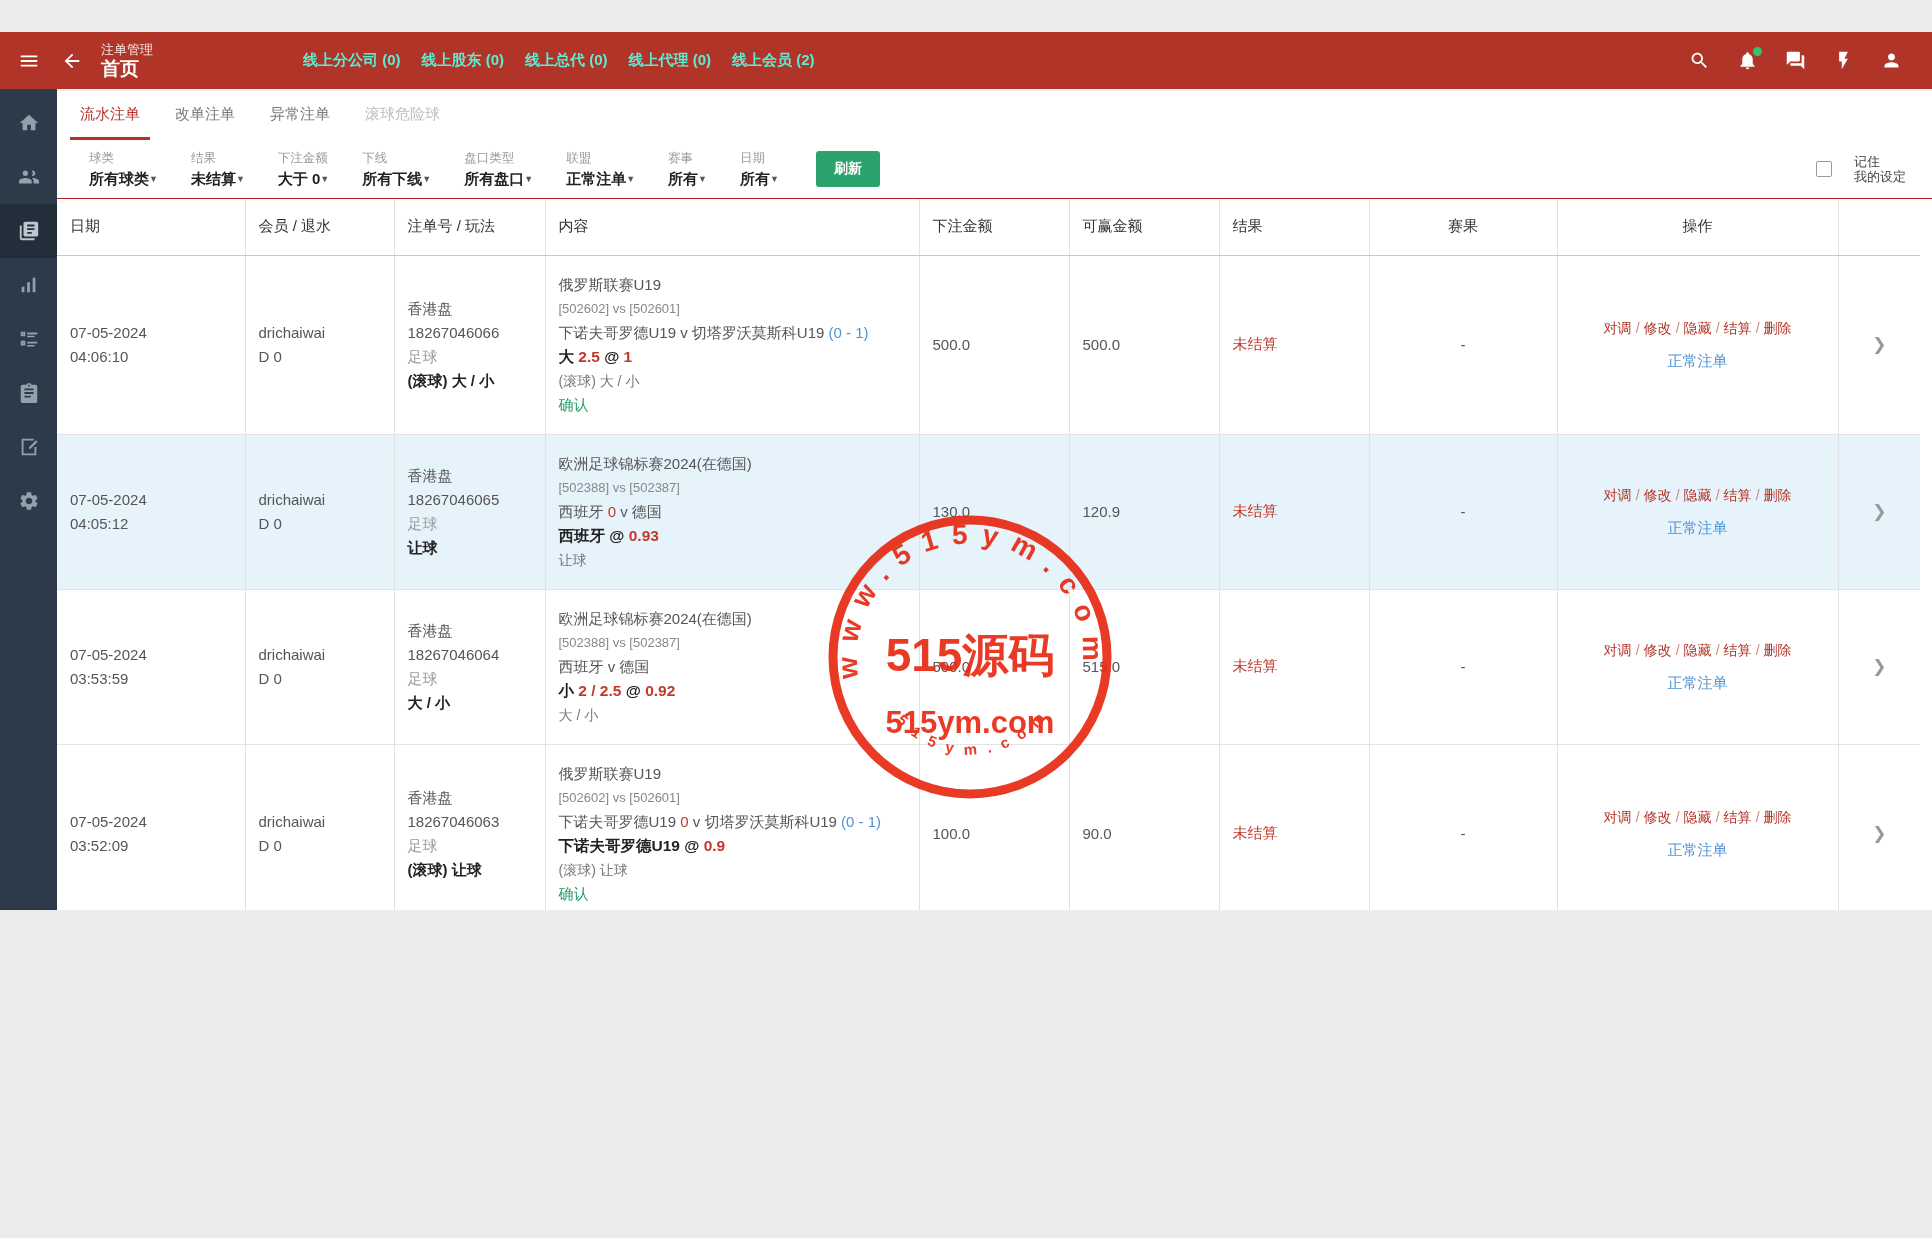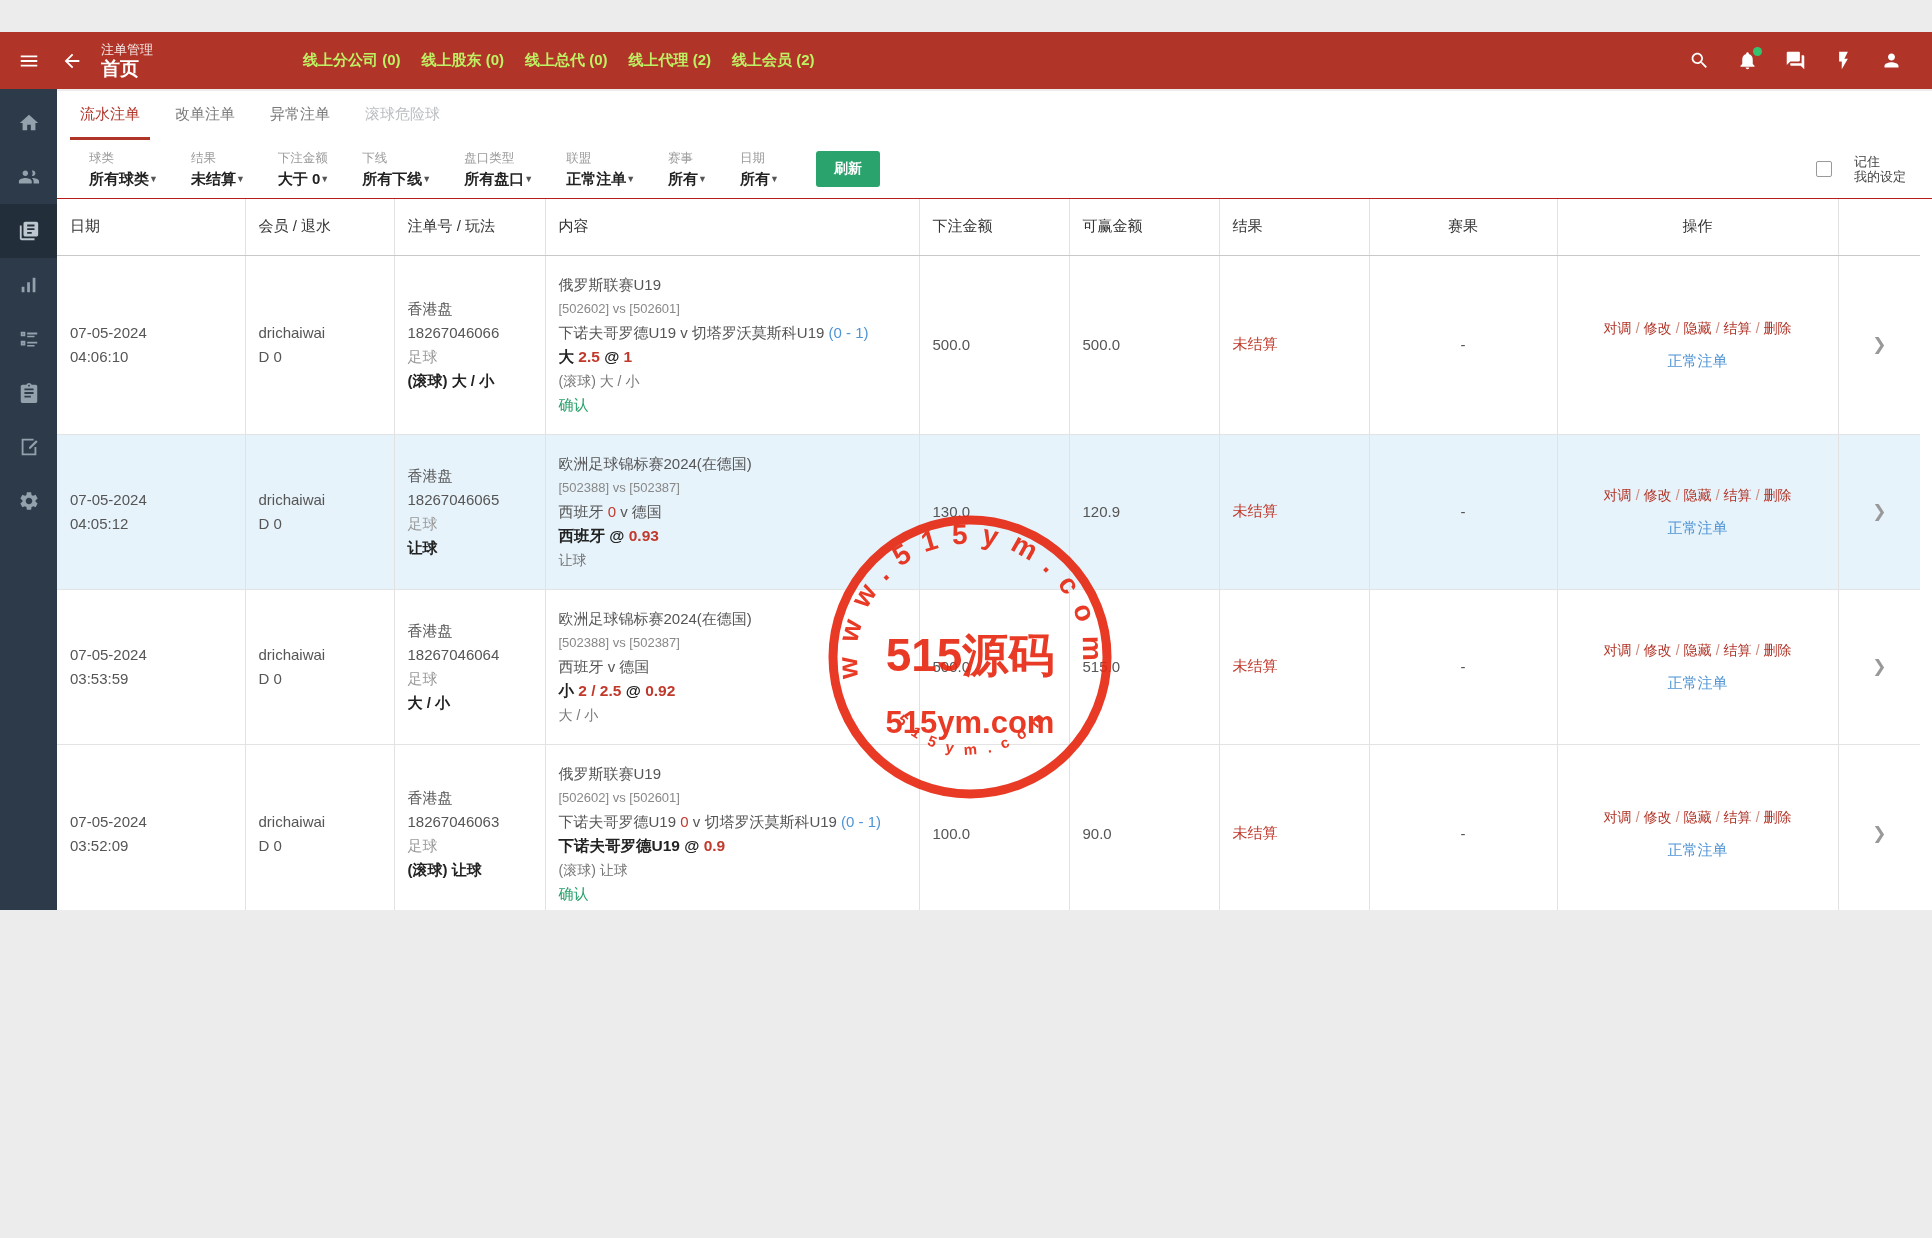--- a/index.html
+++ b/index.html
@@ -10,21 +10,21 @@
   .hdr { position:absolute; top:0; left:0; width:100%; height:57px;
          background:var(--header_bg,#b03427); color:#fff; display:flex; align-items:center; z-index:5; }
   .hdr .ibtn { cursor:pointer; display:flex; align-items:center; justify-content:center; }
   .hdr svg { fill:#fff; }
   .hamb { width:57px; }
   .backb { margin:0 10px 0 4px; }
   .titles { margin-left:8px; }
   .subttl { font-size:13px; opacity:.88; line-height:16px; }
   .pgttl  { font-size:19px; font-weight:bold; line-height:22px; }
   .topnav { display:flex; gap:21px; margin-left:150px; font-size:15px; font-weight:bold; white-space:nowrap; }
-  .topnav a { color:#bef264; text-decoration:none; cursor:pointer; }
+  .topnav a { color:#5eead4; text-decoration:none; cursor:pointer; }
   .hicons { margin-left:auto; display:flex; gap:27px; align-items:center; padding-right:30px; }
   .hicon { position:relative; cursor:pointer; }
   .hicon svg { width:21px; height:21px; display:block; }
   .dot { position:absolute; top:-3px; right:-4px; width:9px; height:9px; border-radius:50%; background:#35c26e; }
 
   
   .sidebar { position:absolute; top:57px; left:0; width:57px; height:1181px;
              background:var(--sidebar_bg,#2d3a49); padding-top:7px; }
   .side-item { height:54px; display:flex; align-items:center; justify-content:center; cursor:pointer; }
   .side-item svg { width:22px; height:22px; fill:#93a1ad; }
@@ -107,21 +107,21 @@
       <div class="pgttl">首页</div>
     </div>
     <nav class="topnav">
 
         <a>线上分公司 (0)</a>
 
         <a>线上股东 (0)</a>
 
         <a>线上总代 (0)</a>
 
-        <a>线上代理 (2)</a>
+        <a>线上代理 (0)</a>
 
         <a>线上会员 (2)</a>
 
     </nav>
     <div class="hicons">
       <div class="hicon">
         <svg viewBox="0 0 24 24">
             <path d="M15.5 14h-.79l-.28-.27C15.41 12.59 16 11.11 16 9.5 16 5.91 13.09 3 9.5 3S3 5.91 3 9.5 5.91 16 9.5 16c1.61 0 3.09-.59 4.23-1.57l.27.28v.79l5 4.99L20.49 19l-4.99-5zm-6 0C7.01 14 5 11.99 5 9.5S7.01 5 9.5 5 14 7.01 14 9.5 11.99 14 9.5 14z"></path>
           </svg>
       </div>

